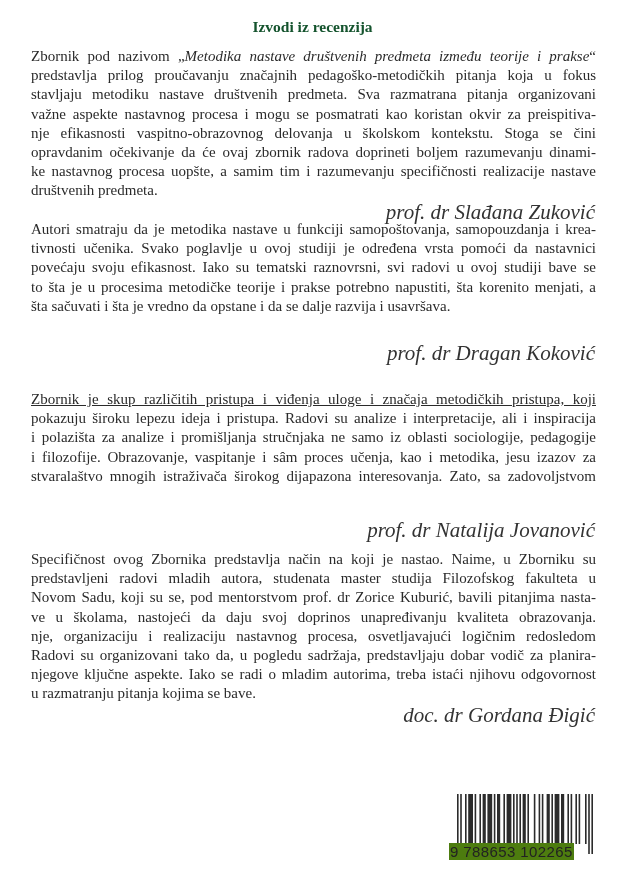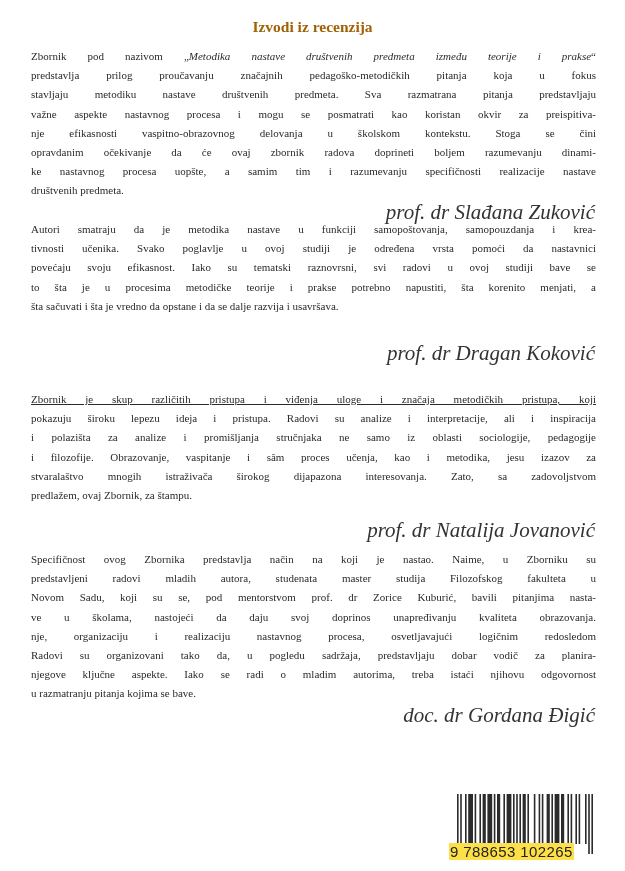--- a/index.html
+++ b/index.html
@@ -2,48 +2,48 @@
 <html><head>
 <meta charset="utf-8">
 <style>
   html, body { margin: 0; padding: 0; }
   body {
     width: 625px; height: 871px; background: #ffffff; position: relative; overflow: hidden;
     font-family: "Liberation Serif", "DejaVu Serif", serif; color: #2a2a2a;
   }
   .title {
     position: absolute; top: 18px; left: 0; width: 625px; text-align: center;
-    font-weight: bold; font-size: 15.5px; color: #a16207;
+    font-weight: bold; font-size: 15.5px; color: #14532d;
   }
   .para {
     position: absolute; left: 31px; width: 565px;
-    font-size: 11px; line-height: 19.2px;
+    font-size: 15px; line-height: 19.2px;
   }
   .line { display: block; text-align: justify; text-align-last: justify; white-space: nowrap; height: 19.2px; }
   .line.last { text-align-last: left; }
   .sig {
     position: absolute; right: 30px; font-style: italic; font-size: 21px; color: #333;
   }
   .barcode {
     position: absolute; left: 455px; top: 794px; width: 155px; height: 60px;
   }
   .isbn {
     position: absolute; left: 449px; top: 843px; font-family: "Liberation Sans", "DejaVu Sans", sans-serif;
-    font-size: 15px; color: #222; letter-spacing: 0.4px; background: #fde047; padding: 0 1px;
+    font-size: 15px; color: #222; letter-spacing: 0.4px; background: #4d7c0f; padding: 0 1px;
   }
 </style>
 </head>
 <body>
 
 <div class="title">Izvodi iz recenzija</div>
 
 <div class="para" style="top:47px">
   <span class="line" style="white-space: normal; overflow: hidden;"><span>Zbornik pod nazivom „<i>Metodika nastave društvenih predmeta između teorije i prakse</i>“</span></span>
   <span class="line" style="white-space: normal; overflow: hidden;"><span>predstavlja prilog proučavanju značajnih pedagoško-metodičkih pitanja koja u fokus</span></span>
-  <span class="line" style="white-space: normal; overflow: hidden;"><span>stavljaju metodiku nastave društvenih predmeta. Sva razmatrana pitanja predstavljaju</span></span>
+  <span class="line" style="white-space: normal; overflow: hidden;"><span>stavljaju metodiku nastave društvenih predmeta. Sva razmatrana pitanja organizovani</span></span>
   <span class="line" style="white-space: normal; overflow: hidden;"><span>važne aspekte nastavnog procesa i mogu se posmatrati kao koristan okvir za preispitiva-</span></span>
   <span class="line" style="white-space: normal; overflow: hidden;"><span>nje efikasnosti vaspitno-obrazovnog delovanja u školskom kontekstu. Stoga se čini</span></span>
   <span class="line" style="white-space: normal; overflow: hidden;"><span>opravdanim očekivanje da će ovaj zbornik radova doprineti boljem razumevanju dinami-</span></span>
   <span class="line" style="white-space: normal; overflow: hidden;"><span>ke nastavnog procesa uopšte, a samim tim i razumevanju specifičnosti realizacije nastave</span></span>
   <span class="line last" style="white-space: normal; overflow: hidden;"><span>društvenih predmeta.</span></span>
 </div>
 <div class="sig" style="top:200px">prof. dr Slađana Zuković</div>
 
 <div class="para" style="top:220px">
   <span class="line" style="white-space: normal; overflow: hidden;"><span>Autori smatraju da je metodika nastave u funkciji samopoštovanja, samopouzdanja i krea-</span></span>
@@ -53,21 +53,20 @@
   <span class="line last" style="white-space: normal; overflow: hidden;"><span>šta sačuvati i šta je vredno da opstane i da se dalje razvija i usavršava.</span></span>
 </div>
 <div class="sig" style="top:341px">prof. dr Dragan Koković</div>
 
 <div class="para" style="top:390px">
   <span class="line" style="white-space: normal; overflow: hidden; text-decoration: underline;"><span>Zbornik je skup različitih pristupa i viđenja uloge i značaja metodičkih pristupa, koji</span></span>
   <span class="line" style="white-space: normal; overflow: hidden;"><span>pokazuju široku lepezu ideja i pristupa. Radovi su analize i interpretacije, ali i inspiracija</span></span>
   <span class="line" style="white-space: normal; overflow: hidden;"><span>i polazišta za analize i promišljanja stručnjaka ne samo iz oblasti sociologije, pedagogije</span></span>
   <span class="line" style="white-space: normal; overflow: hidden;"><span>i filozofije. Obrazovanje, vaspitanje i sâm proces učenja, kao i metodika, jesu izazov za</span></span>
   <span class="line" style="white-space: normal; overflow: hidden;"><span>stvaralaštvo mnogih istraživača širokog dijapazona interesovanja. Zato, sa zadovoljstvom</span></span>
-  <span class="line last" style="white-space: normal; overflow: hidden;"><span>predlažem, ovaj Zbornik, za štampu.</span></span>
 </div>
 <div class="sig" style="top:518px">prof. dr Natalija Jovanović</div>
 
 <div class="para" style="top:550px">
   <span class="line" style="white-space: normal; overflow: hidden;"><span>Specifičnost ovog Zbornika predstavlja način na koji je nastao. Naime, u Zborniku su</span></span>
   <span class="line" style="white-space: normal; overflow: hidden;"><span>predstavljeni radovi mladih autora, studenata master studija Filozofskog fakulteta u</span></span>
   <span class="line" style="white-space: normal; overflow: hidden;"><span>Novom Sadu, koji su se, pod mentorstvom prof. dr Zorice Kuburić, bavili pitanjima nasta-</span></span>
   <span class="line" style="white-space: normal; overflow: hidden;"><span>ve u školama, nastojeći da daju svoj doprinos unapređivanju kvaliteta obrazovanja.</span></span>
   <span class="line" style="white-space: normal; overflow: hidden;"><span>nje, organizaciju i realizaciju nastavnog procesa, osvetljavajući logičnim redosledom</span></span>
   <span class="line" style="white-space: normal; overflow: hidden;"><span>Radovi su organizovani tako da, u pogledu sadržaja, predstavljaju dobar vodič za planira-</span></span>

